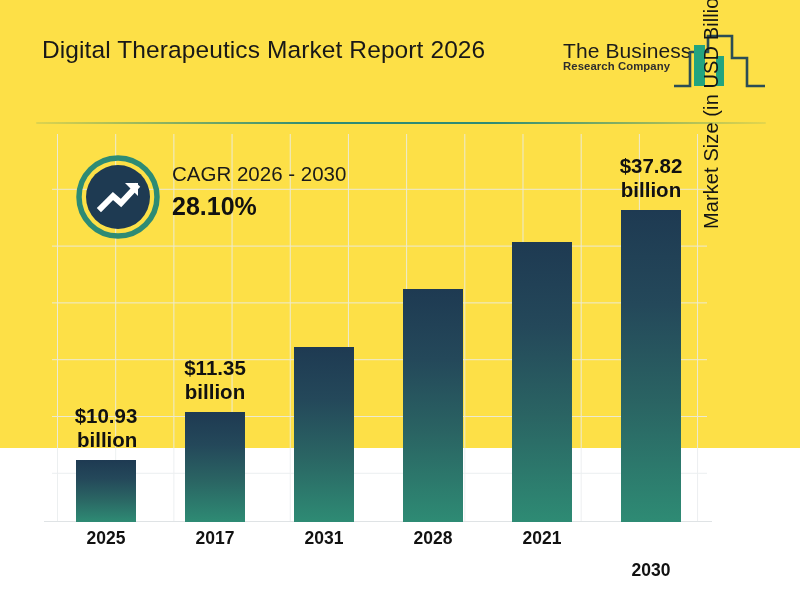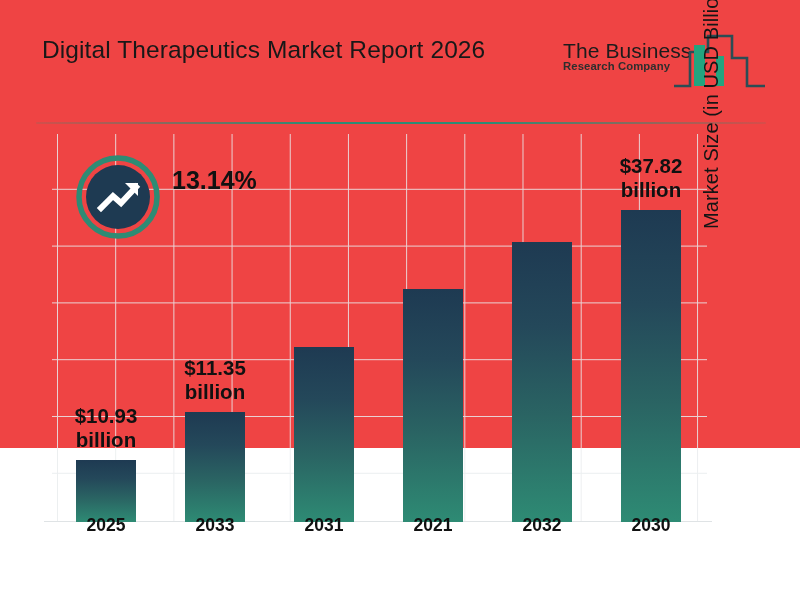--- a/index.html
+++ b/index.html
@@ -12,21 +12,21 @@
     height: 600px;
     font-family: "Liberation Sans", sans-serif;
     color: #1a1a1a;
     overflow: hidden;
   }
 
   #infographic {
     position: relative;
     width: 800px;
     height: 448px;
-    background: #ef4444;
+    background: #fde047;
   }
 
   
   .header {
     position: absolute;
     left: 0;
     top: 0;
     width: 800px;
     height: 118px;
   }
@@ -148,21 +148,21 @@
     font-weight: 700;
     color: #111111;
     line-height: 1.16;
     white-space: nowrap;
   }
 
   
   .xaxis {
     position: absolute;
     left: 52px;
-    top: 515px;
+    top: 528px;
     width: 655px;
     height: 34px;
   }
   .xtick {
     position: absolute;
     top: 0;
     width: 108px;
     text-align: center;
     font-size: 17.5px;
     font-weight: 700;
@@ -249,21 +249,21 @@
 
   <div class="plot">
     <div class="gridlines"></div>
     <div class="baseline"></div>
   </div>
 
   <div class="bars">
 
     <div class="bar-slot" style="left:0px;">
       <div class="bar" style="height:62px;"></div>
-      <div class="bar-label" style="bottom:70px;">
+      <div class="bar-label" style="bottom:70px;text-align:right;">
         <div>$10.93</div>
         <div>billion</div>
       </div>
     </div>
 
     <div class="bar-slot" style="left:109px;">
       <div class="bar" style="height:110px;"></div>
       <div class="bar-label" style="bottom:118px;">
         <div>$11.35</div>
         <div>billion</div>
@@ -287,36 +287,37 @@
       <div class="bar-label" style="bottom:320px;">
         <div>$37.82</div>
         <div>billion</div>
       </div>
     </div>
 
   </div>
 
   <div class="xaxis">
     <div class="xtick" style="left:0px;">2025</div>
-    <div class="xtick" style="left:109px;">2033</div>
+    <div class="xtick" style="left:109px;">2017</div>
     <div class="xtick" style="left:218px;">2031</div>
-    <div class="xtick" style="left:327px;">2021</div>
-    <div class="xtick" style="left:436px;">2032</div>
-    <div class="xtick" style="left:545px;">2030</div>
+    <div class="xtick" style="left:327px;">2028</div>
+    <div class="xtick" style="left:436px;">2021</div>
+    <div class="xtick" style="left:545px;margin-top:32px;">2030</div>
   </div>
 
   <div class="yaxis-title">Market Size (in USD Billion)</div>
 
   <div class="cagr">
     <div class="cagr-circle">
       <svg width="84" height="84" viewBox="0 0 84 84">
         <circle cx="42" cy="42" r="39" fill="none" stroke="#2e8b74" stroke-width="5.5"></circle>
         <circle cx="42" cy="42" r="32" fill="#1e3a52"></circle>
         <path d="M25 53 L37 41 L45 48 L60 32" fill="none" stroke="#ffffff" stroke-width="6" stroke-linecap="square" stroke-linejoin="miter"></path>
         <path d="M49 28 L62 28 L62 41 Z" fill="#ffffff"></path>
       </svg>
     </div>
     <div class="cagr-text">
-      <div class="cagr-value">13.14%</div>
+      <div class="cagr-period">CAGR 2026 - 2030</div>
+      <div class="cagr-value">28.10%</div>
     </div>
   </div>
 
 </div>
 
 </body></html>

